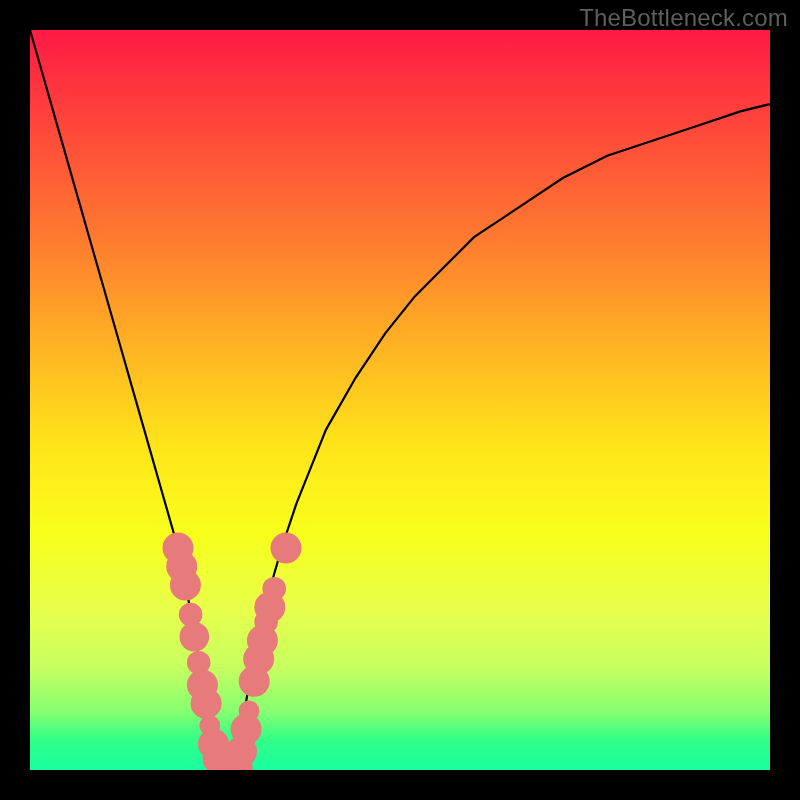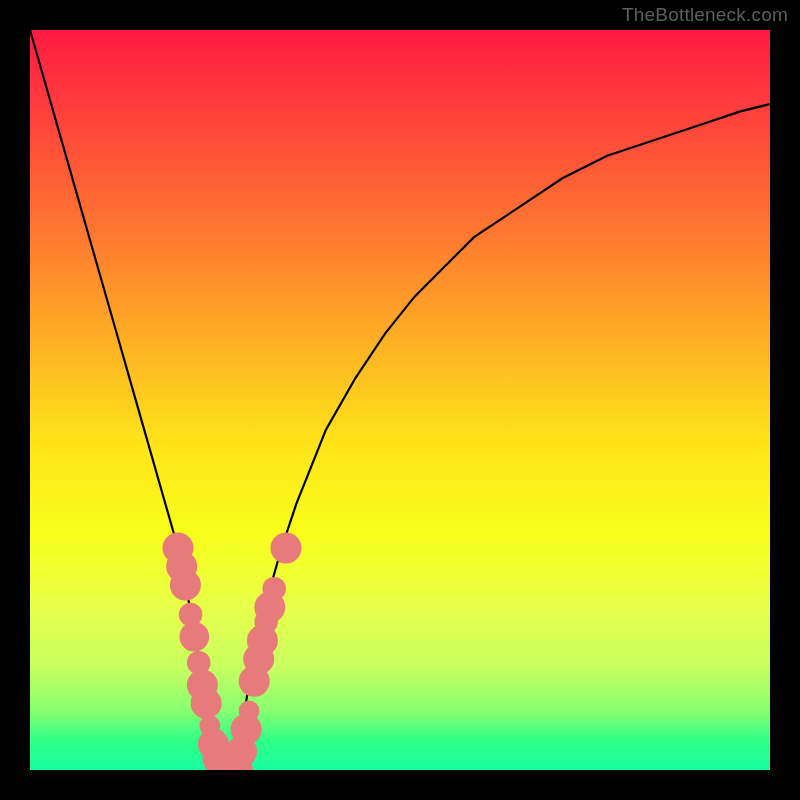--- a/index.html
+++ b/index.html
@@ -38,21 +38,21 @@
       #c8ff60 86%,
       #88ff70 92%,
       #30ff88 96%,
       #18ffa0 100%
     );
   }
   .watermark {
     position: absolute;
     top: 4px;
     right: 12px;
-    font-size: 19px;
+    font-size: 24px;
     font-weight: 500;
     color: #5e5e5e;
     letter-spacing: 0.2px;
   }
   svg.curve {
     position: absolute;
     left: 0;
     top: 0;
     width: 740px;
     height: 740px;

